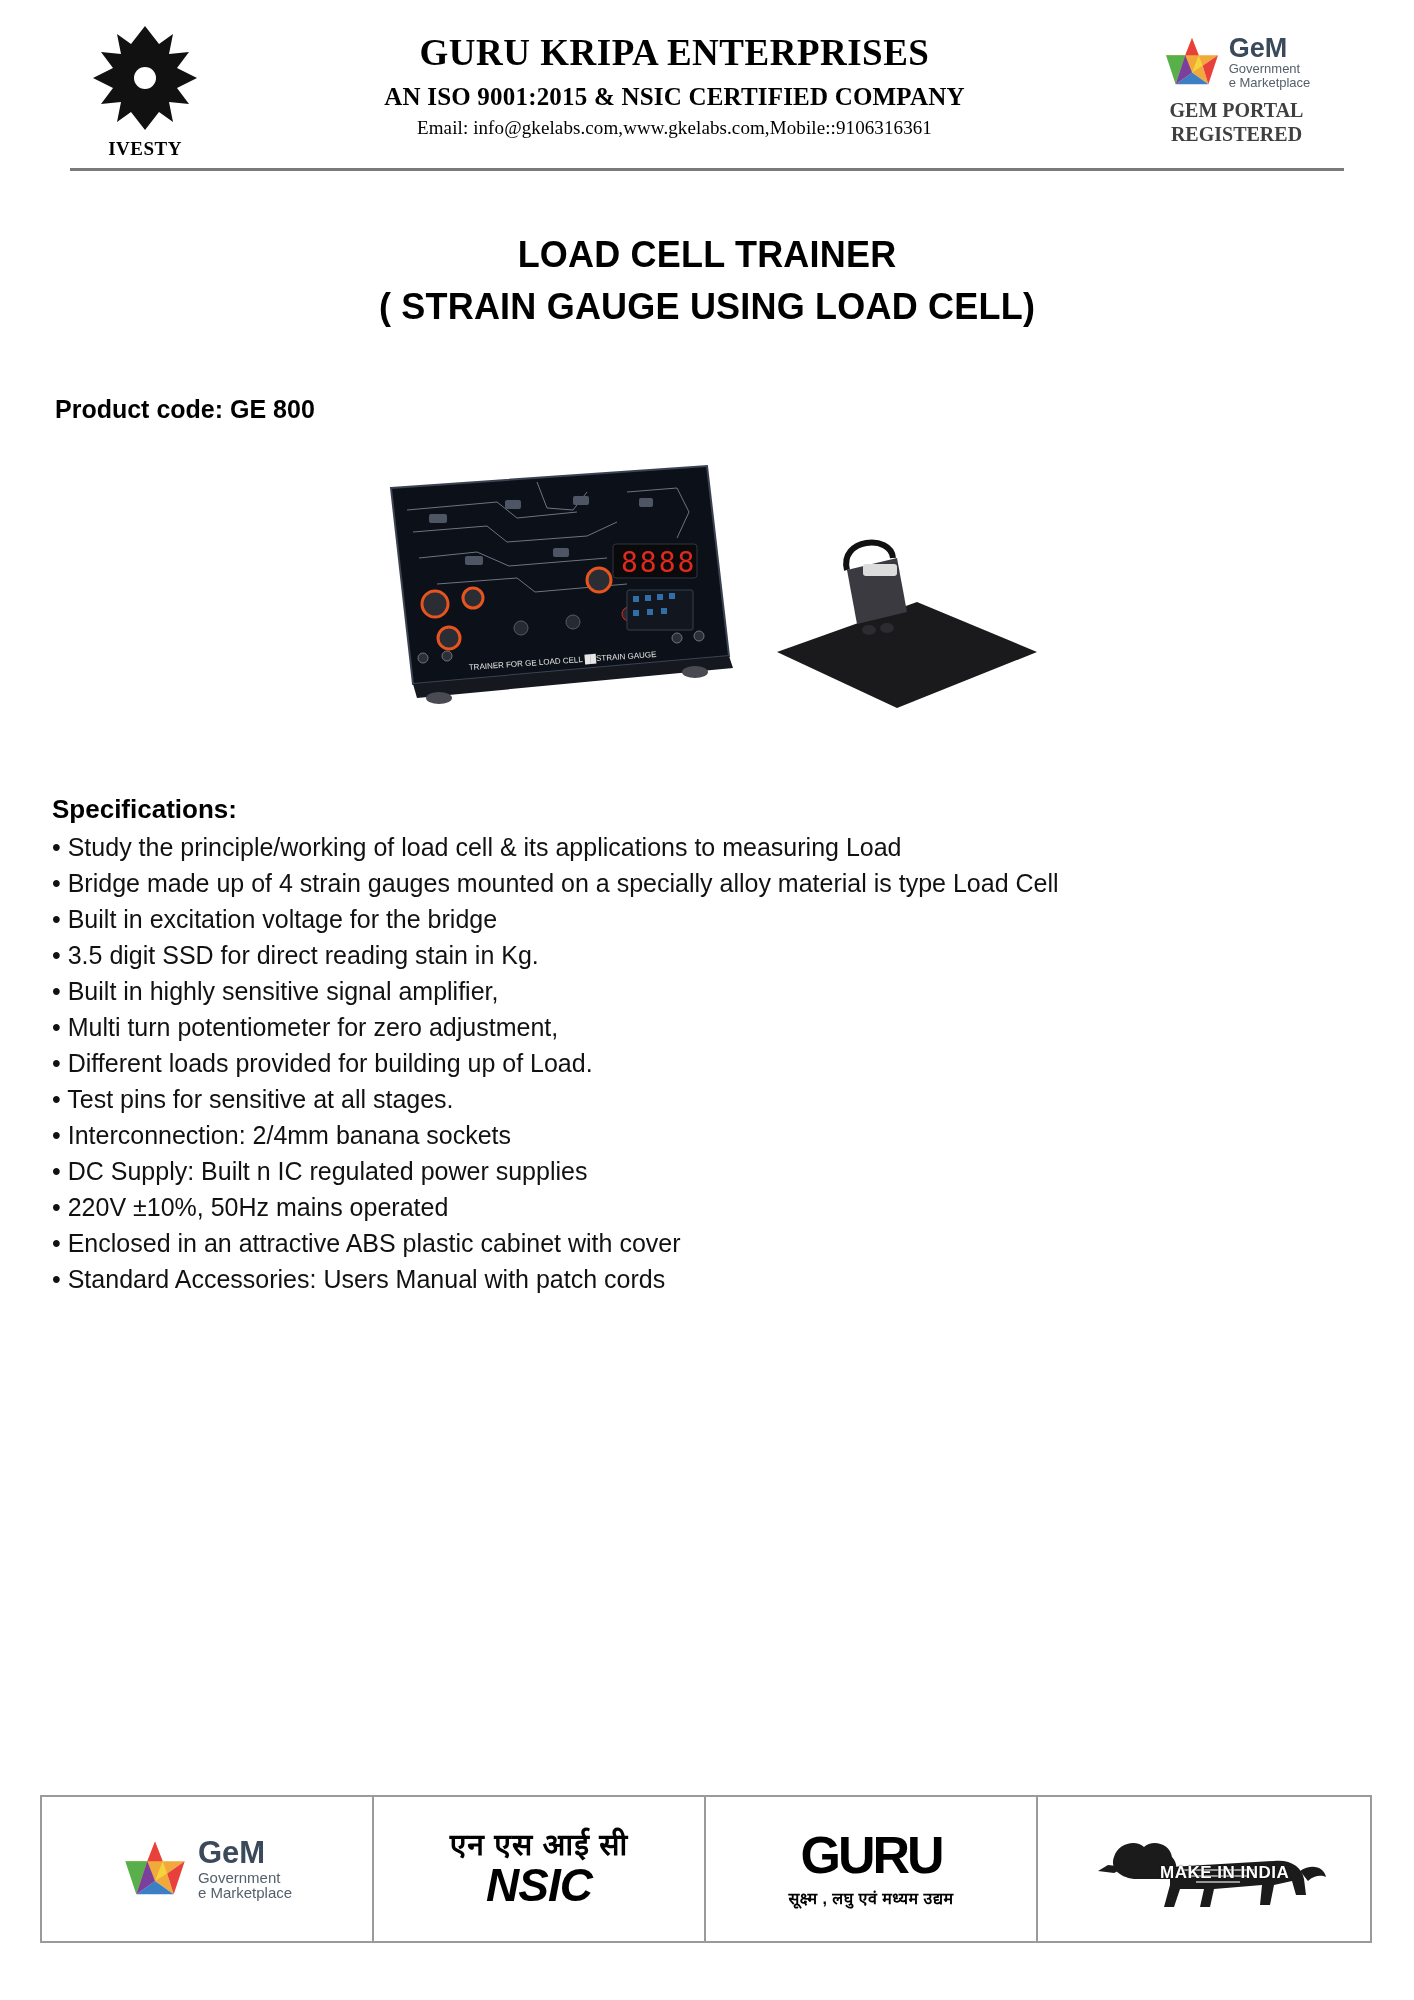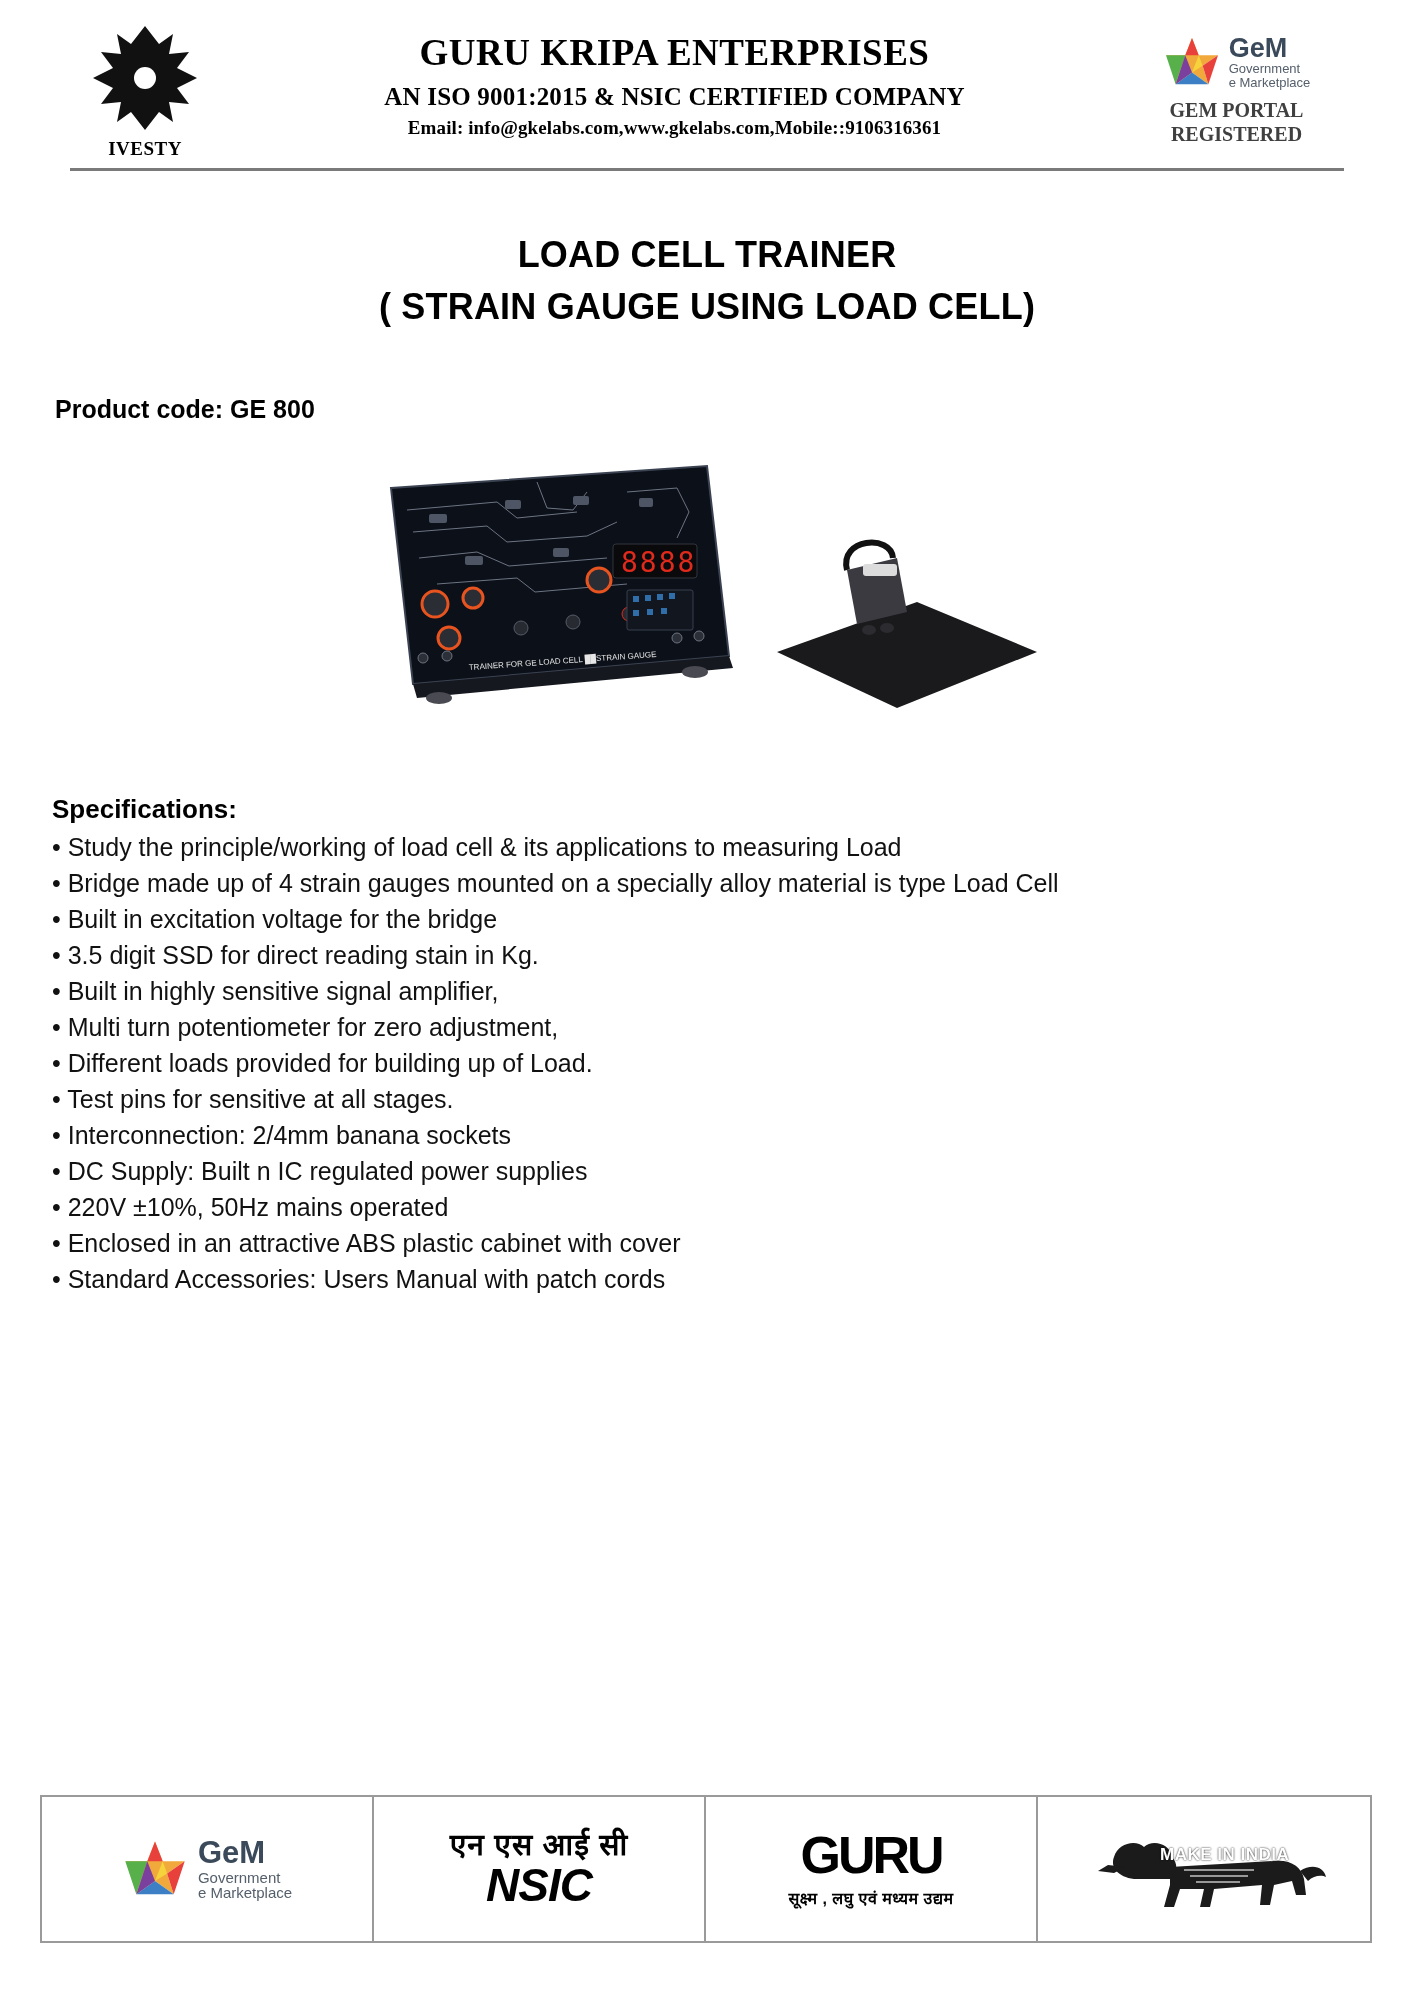--- a/index.html
+++ b/index.html
@@ -62,21 +62,21 @@
     letter-spacing: 0.2px;
   }
   .company-addr {
     font-size: 19px;
     font-weight: bold;
     margin-top: 9px;
     letter-spacing: 0.1px;
   }
   .company-email {
     font-size: 19px;
-    font-weight: bold;
+    font-weight: normal;
     margin-top: 6px;
     letter-spacing: 0.1px;
   }
   .header-right {
     width: 215px;
     flex: 0 0 215px;
     text-align: center;
     padding-top: 16px;
   }
   .gem-lockup {
@@ -217,21 +217,21 @@
   }
 
   .mii {
     position: relative;
     width: 260px;
     height: 120px;
   }
   .mii-text {
     position: absolute;
     left: 86px;
-    top: 36px;
+    top: 54px;
     color: #ffffff;
     font-size: 17px;
     font-weight: bold;
     letter-spacing: 0.5px;
     z-index: 3;
     text-shadow: 0 0 2px #000;
   }
 </style>
 </head>
 <body>

